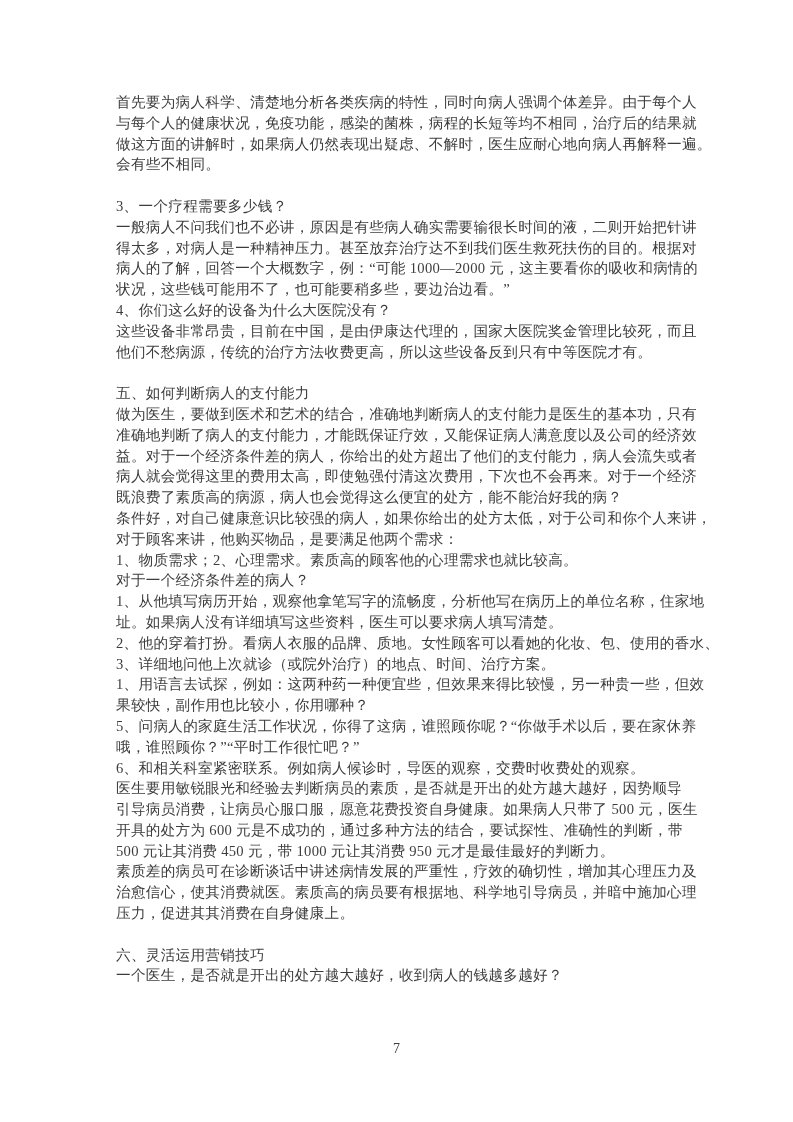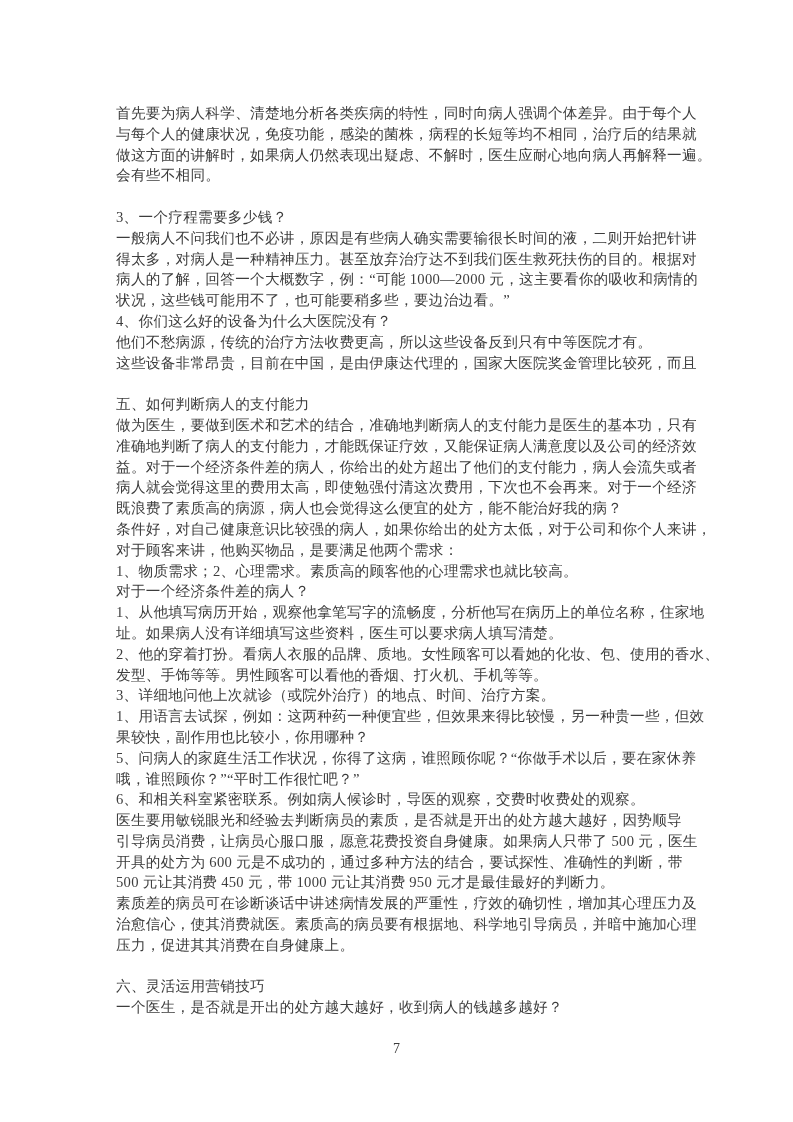--- a/index.html
+++ b/index.html
@@ -14,21 +14,20 @@
     background: #ffffff;
     overflow: hidden;
     font-family: "Liberation Serif", "DejaVu Serif", serif;
     color: #3c3c3c;
   }
   .text-block {
     position: absolute;
     left: 116px;
     top: 92px;
     width: 568px;
-    margin-top: 11px;
   }
   .doc-line {
     height: 20.8px;
     line-height: 20.8px;
     font-size: 14.6px;
     letter-spacing: 0.3px;
     white-space: nowrap;
     text-align: left;
   }
   .page-number {
@@ -52,37 +51,36 @@
       <div class="doc-line">与每个人的健康状况，免疫功能，感染的菌株，病程的长短等均不相同，治疗后的结果就</div>
       <div class="doc-line">做这方面的讲解时，如果病人仍然表现出疑虑、不解时，医生应耐心地向病人再解释一遍。</div>
       <div class="doc-line">会有些不相同。</div>
       <div class="doc-line"></div>
       <div class="doc-line">3、一个疗程需要多少钱？</div>
       <div class="doc-line">一般病人不问我们也不必讲，原因是有些病人确实需要输很长时间的液，二则开始把针讲</div>
       <div class="doc-line">得太多，对病人是一种精神压力。甚至放弃治疗达不到我们医生救死扶伤的目的。根据对</div>
       <div class="doc-line">病人的了解，回答一个大概数字，例：“可能 1000—2000 元，这主要看你的吸收和病情的</div>
       <div class="doc-line">状况，这些钱可能用不了，也可能要稍多些，要边治边看。”</div>
       <div class="doc-line">4、你们这么好的设备为什么大医院没有？</div>
+      <div class="doc-line">这些设备非常昂贵，目前在中国，是由伊康达代理的，国家大医院奖金管理比较死，而且</div>
       <div class="doc-line">他们不愁病源，传统的治疗方法收费更高，所以这些设备反到只有中等医院才有。</div>
-      <div class="doc-line">这些设备非常昂贵，目前在中国，是由伊康达代理的，国家大医院奖金管理比较死，而且</div>
       <div class="doc-line"></div>
       <div class="doc-line">五、如何判断病人的支付能力</div>
       <div class="doc-line">做为医生，要做到医术和艺术的结合，准确地判断病人的支付能力是医生的基本功，只有</div>
       <div class="doc-line">准确地判断了病人的支付能力，才能既保证疗效，又能保证病人满意度以及公司的经济效</div>
       <div class="doc-line">益。对于一个经济条件差的病人，你给出的处方超出了他们的支付能力，病人会流失或者</div>
       <div class="doc-line">病人就会觉得这里的费用太高，即使勉强付清这次费用，下次也不会再来。对于一个经济</div>
       <div class="doc-line">既浪费了素质高的病源，病人也会觉得这么便宜的处方，能不能治好我的病？</div>
       <div class="doc-line">条件好，对自己健康意识比较强的病人，如果你给出的处方太低，对于公司和你个人来讲，</div>
       <div class="doc-line">对于顾客来讲，他购买物品，是要满足他两个需求：</div>
       <div class="doc-line">1、物质需求；2、心理需求。素质高的顾客他的心理需求也就比较高。</div>
       <div class="doc-line">对于一个经济条件差的病人？</div>
       <div class="doc-line">1、从他填写病历开始，观察他拿笔写字的流畅度，分析他写在病历上的单位名称，住家地</div>
       <div class="doc-line">址。如果病人没有详细填写这些资料，医生可以要求病人填写清楚。</div>
       <div class="doc-line">2、他的穿着打扮。看病人衣服的品牌、质地。女性顾客可以看她的化妆、包、使用的香水、</div>
-      <div class="doc-line">发型、手饰等等。男性顾客可以看他的香烟、打火机、手机等等。</div>
       <div class="doc-line">3、详细地问他上次就诊（或院外治疗）的地点、时间、治疗方案。</div>
       <div class="doc-line">1、用语言去试探，例如：这两种药一种便宜些，但效果来得比较慢，另一种贵一些，但效</div>
       <div class="doc-line">果较快，副作用也比较小，你用哪种？</div>
       <div class="doc-line">5、问病人的家庭生活工作状况，你得了这病，谁照顾你呢？“你做手术以后，要在家休养</div>
       <div class="doc-line">哦，谁照顾你？”“平时工作很忙吧？”</div>
       <div class="doc-line">6、和相关科室紧密联系。例如病人候诊时，导医的观察，交费时收费处的观察。</div>
       <div class="doc-line">医生要用敏锐眼光和经验去判断病员的素质，是否就是开出的处方越大越好，因势顺导</div>
       <div class="doc-line">引导病员消费，让病员心服口服，愿意花费投资自身健康。如果病人只带了 500 元，医生</div>
       <div class="doc-line">开具的处方为 600 元是不成功的，通过多种方法的结合，要试探性、准确性的判断，带</div>
       <div class="doc-line">500 元让其消费 450 元，带 1000 元让其消费 950 元才是最佳最好的判断力。</div>

